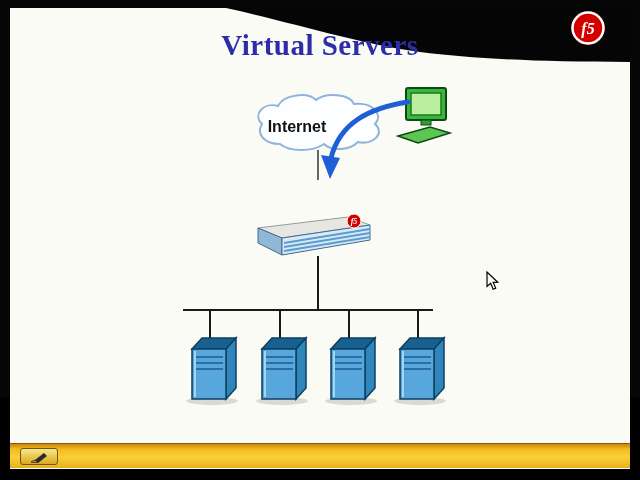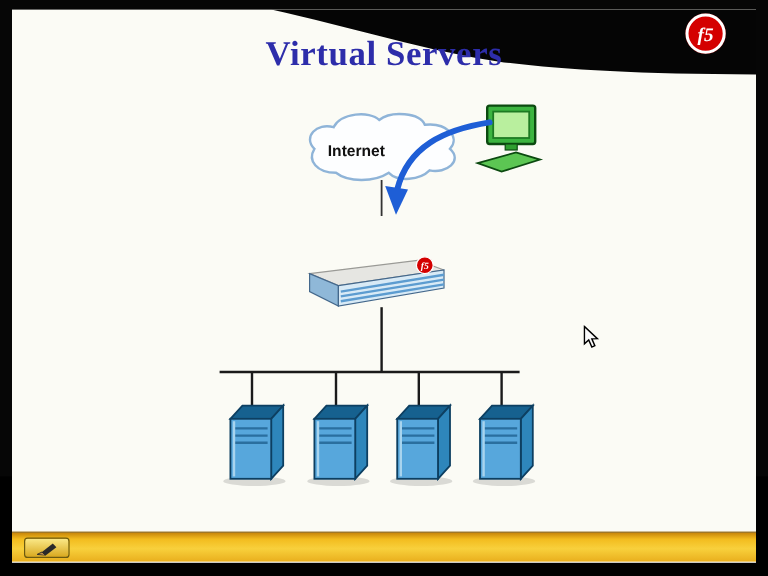--- a/index.html
+++ b/index.html
@@ -19,21 +19,21 @@
     position:absolute; left:0; top:21px; width:620px; text-align:center;
     font-family:"Liberation Serif", serif; font-size:29px; font-weight:bold;
     color:#2d2daa; z-index:3; letter-spacing:0.5px;
   }
 
   .f5-logo { position:absolute; left:558px; top:0px; z-index:4; }
 
   .cloud-wrap { position:absolute; left:240px; top:84px; z-index:1; }
   .cloud-label {
     position:absolute; left:227px; top:110px; width:120px; text-align:center;
-    font-size:13px; font-weight:bold; color:#111; z-index:2;
+    font-size:16px; font-weight:bold; color:#111; z-index:2;
   }
 
   .computer { position:absolute; left:384px; top:74px; z-index:2; }
 
   .arrow-layer, .net-layer, .towers-layer {
     position:absolute; left:0; top:0; width:620px; height:461px;
     pointer-events:none;
   }
   .arrow-layer { z-index:5; }
   .net-layer { z-index:1; }

